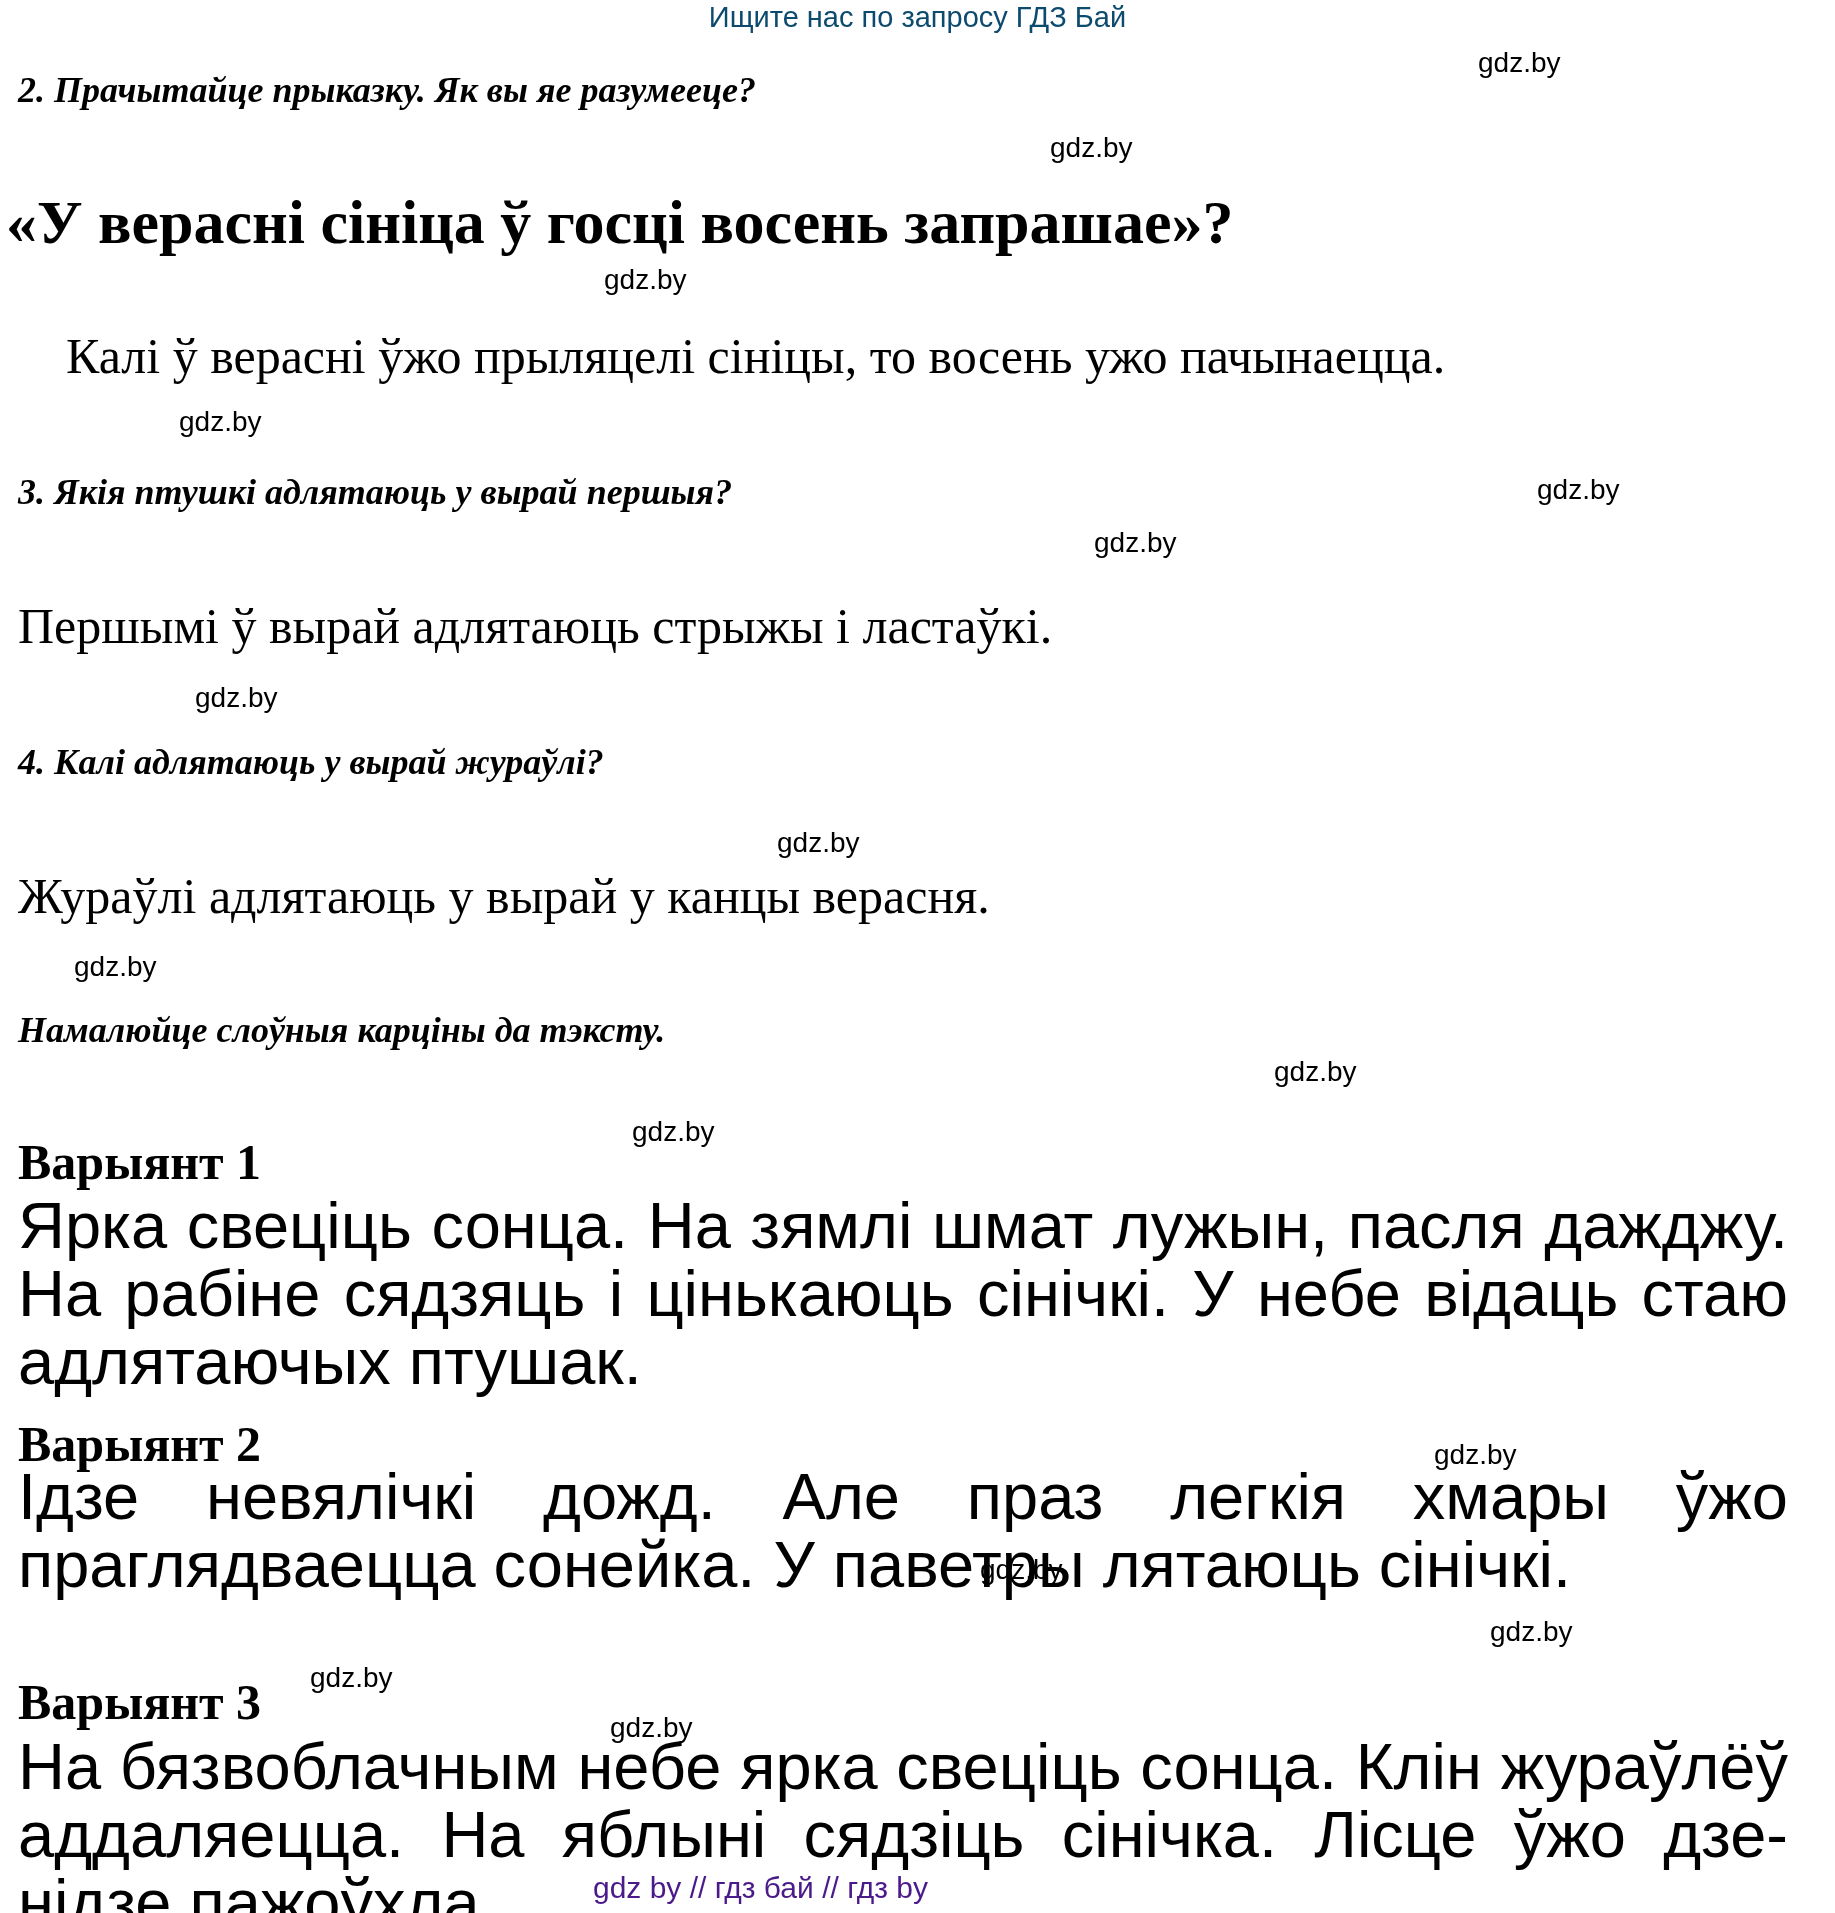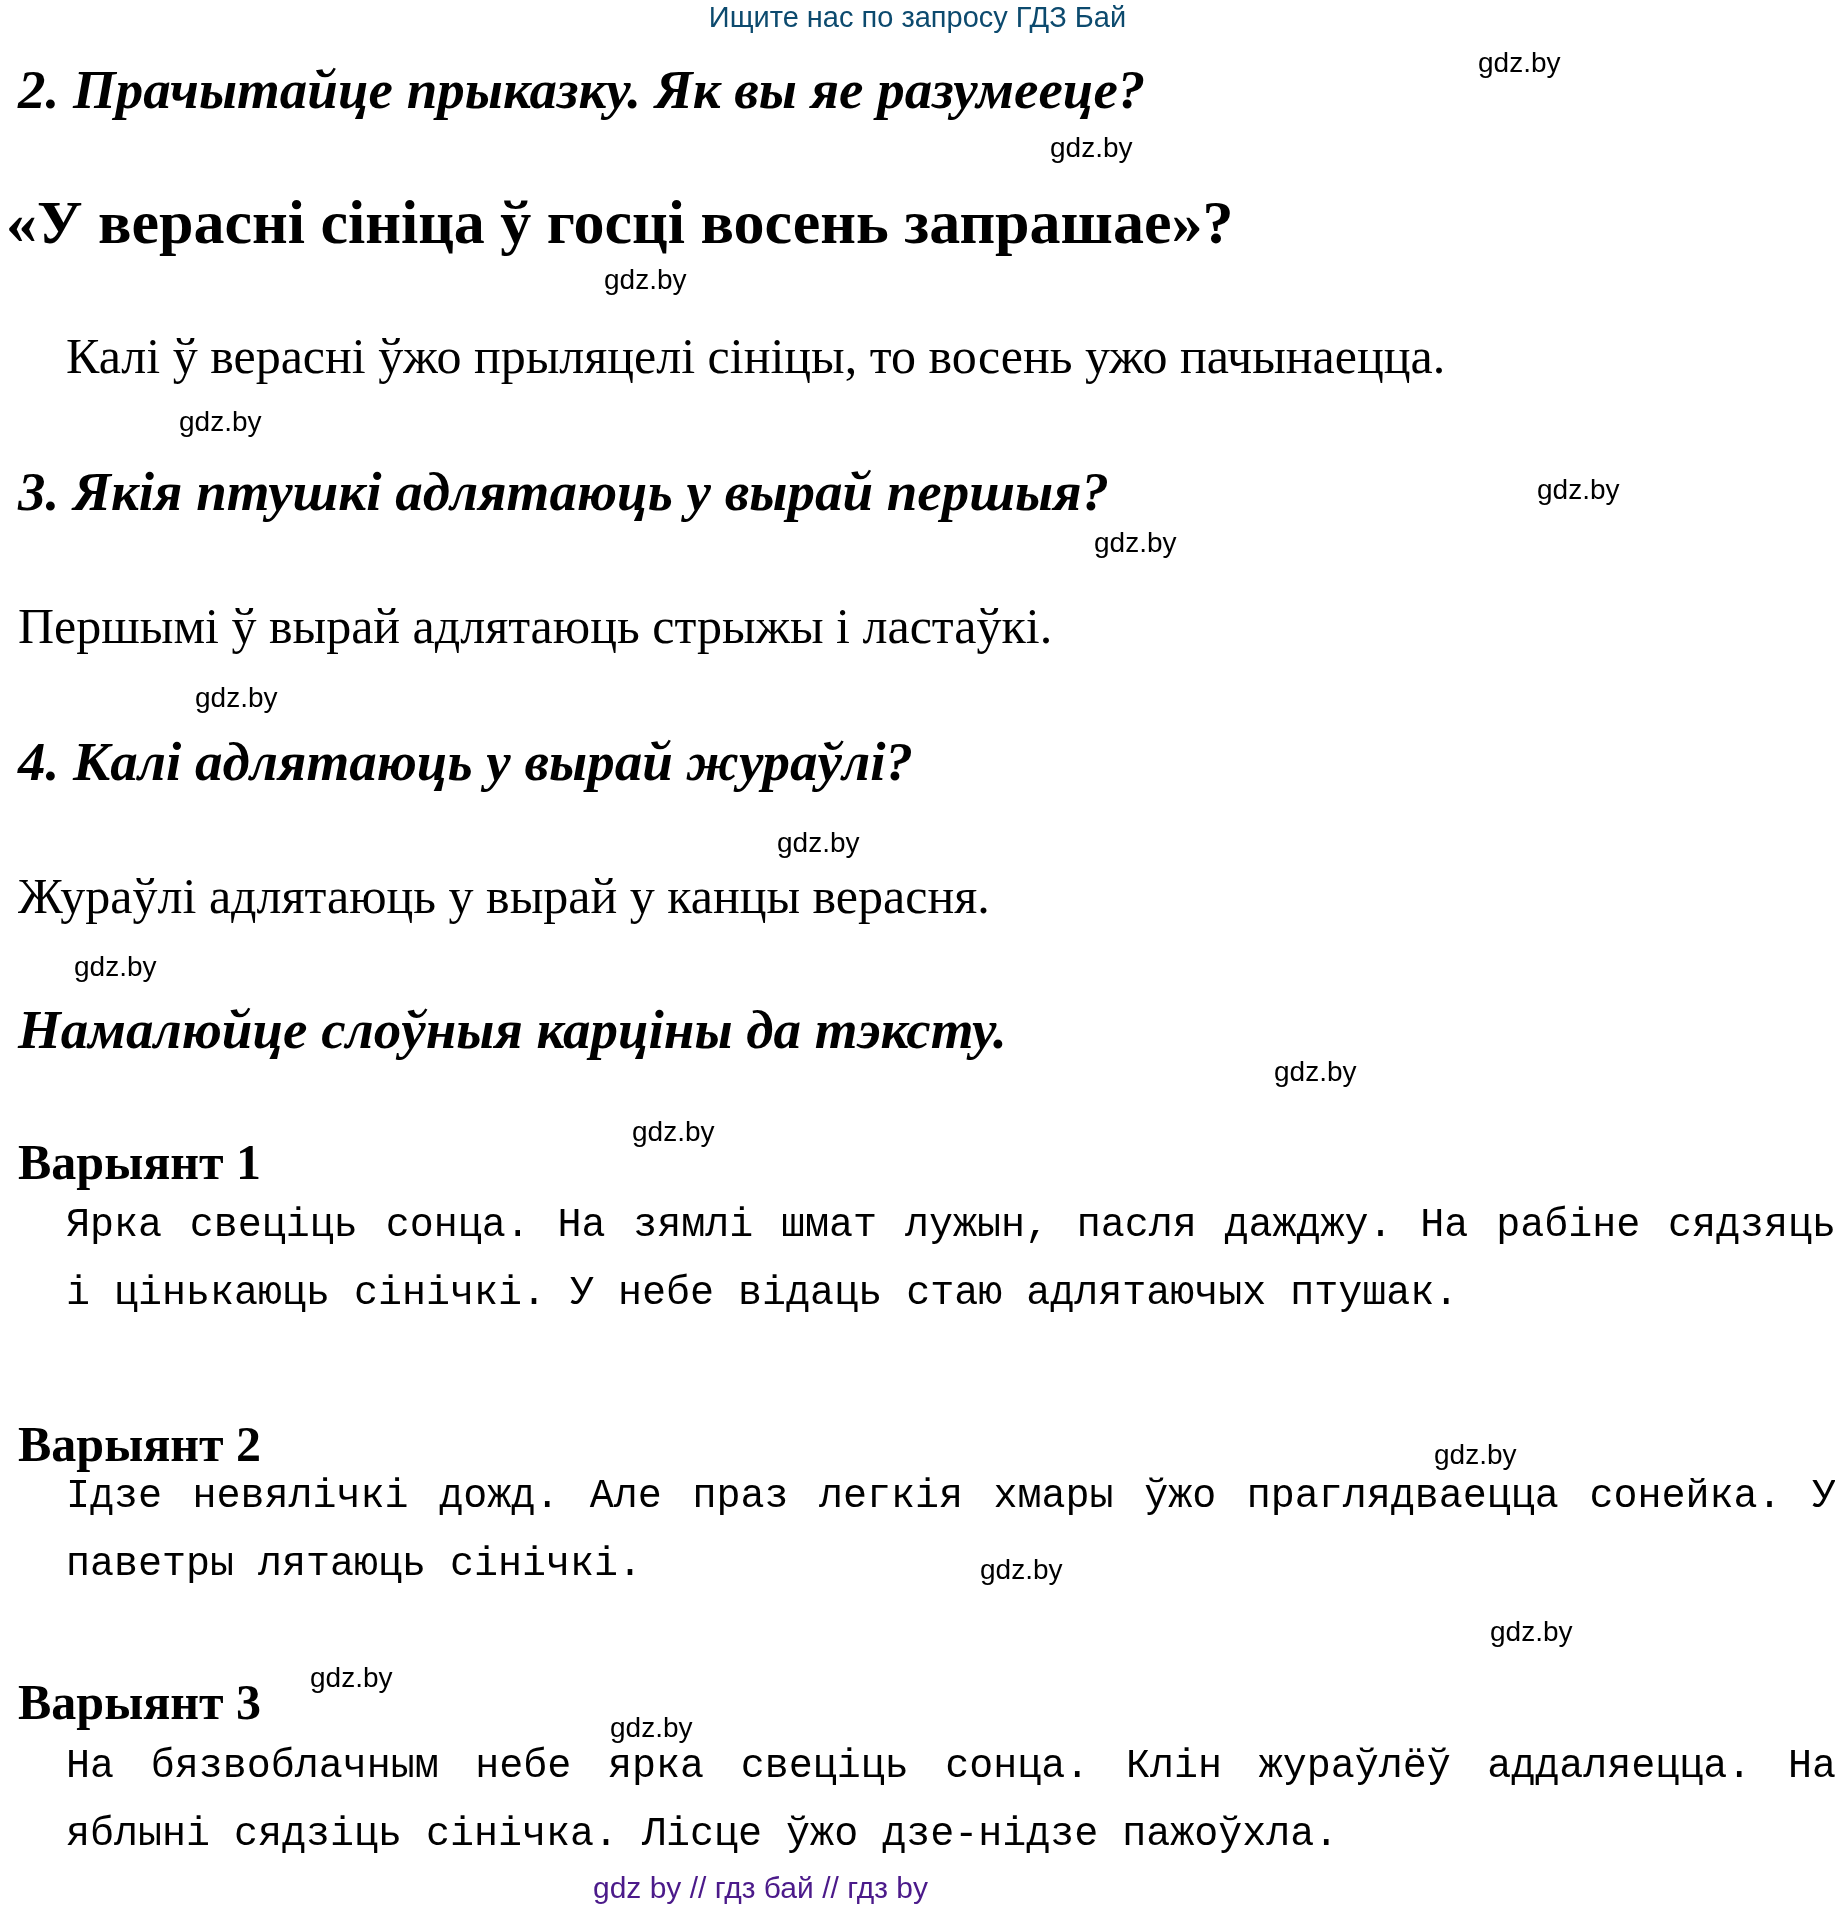--- a/index.html
+++ b/index.html
@@ -29,21 +29,21 @@
     .wm {
       font-family: "Liberation Sans", sans-serif;
       font-size: 28px;
       color: #000000;
       line-height: 30px;
     }
     .q {
       font-family: "Liberation Serif", serif;
       font-weight: bold;
       font-style: italic;
-      font-size: 55px;
+      font-size: 36px;
       line-height: 60px;
       left: 18px;
     }
     .proverb {
       font-family: "Liberation Serif", serif;
       font-weight: bold;
       font-size: 62px;
       line-height: 60px;
       left: 6px;
       text-decoration-thickness: 5px;
@@ -59,26 +59,25 @@
       font-family: "Liberation Serif", serif;
       font-weight: bold;
       font-size: 50px;
       line-height: 60px;
       left: 18px;
     }
     .para {
       position: absolute;
       left: 18px;
       width: 1770px;
-      font-family: Liberation Mono, monospace;
-      font-size: 40px;
+      font-family: Liberation Sans, sans-serif;
+      font-size: 65px;
       line-height: 68px;
       text-align: justify;
       text-align-last: left;
-      margin-left: 48px;
     }
     .footer {
       top: 1868px;
       left: 0;
       width: 1521px;
       text-align: center;
       font-family: "Liberation Sans", sans-serif;
       font-size: 30px;
       color: #4b1a8a;
       line-height: 40px;

